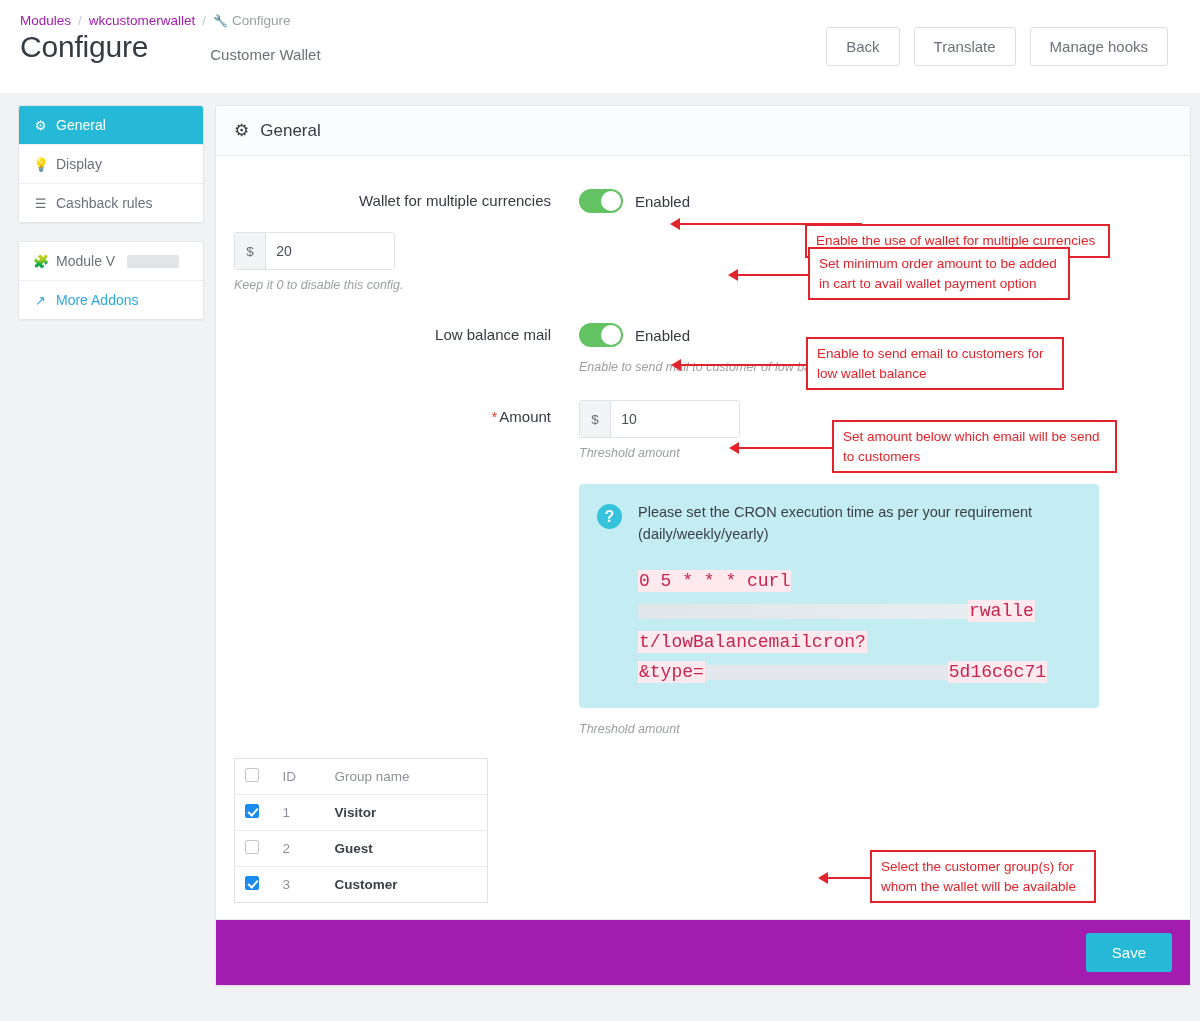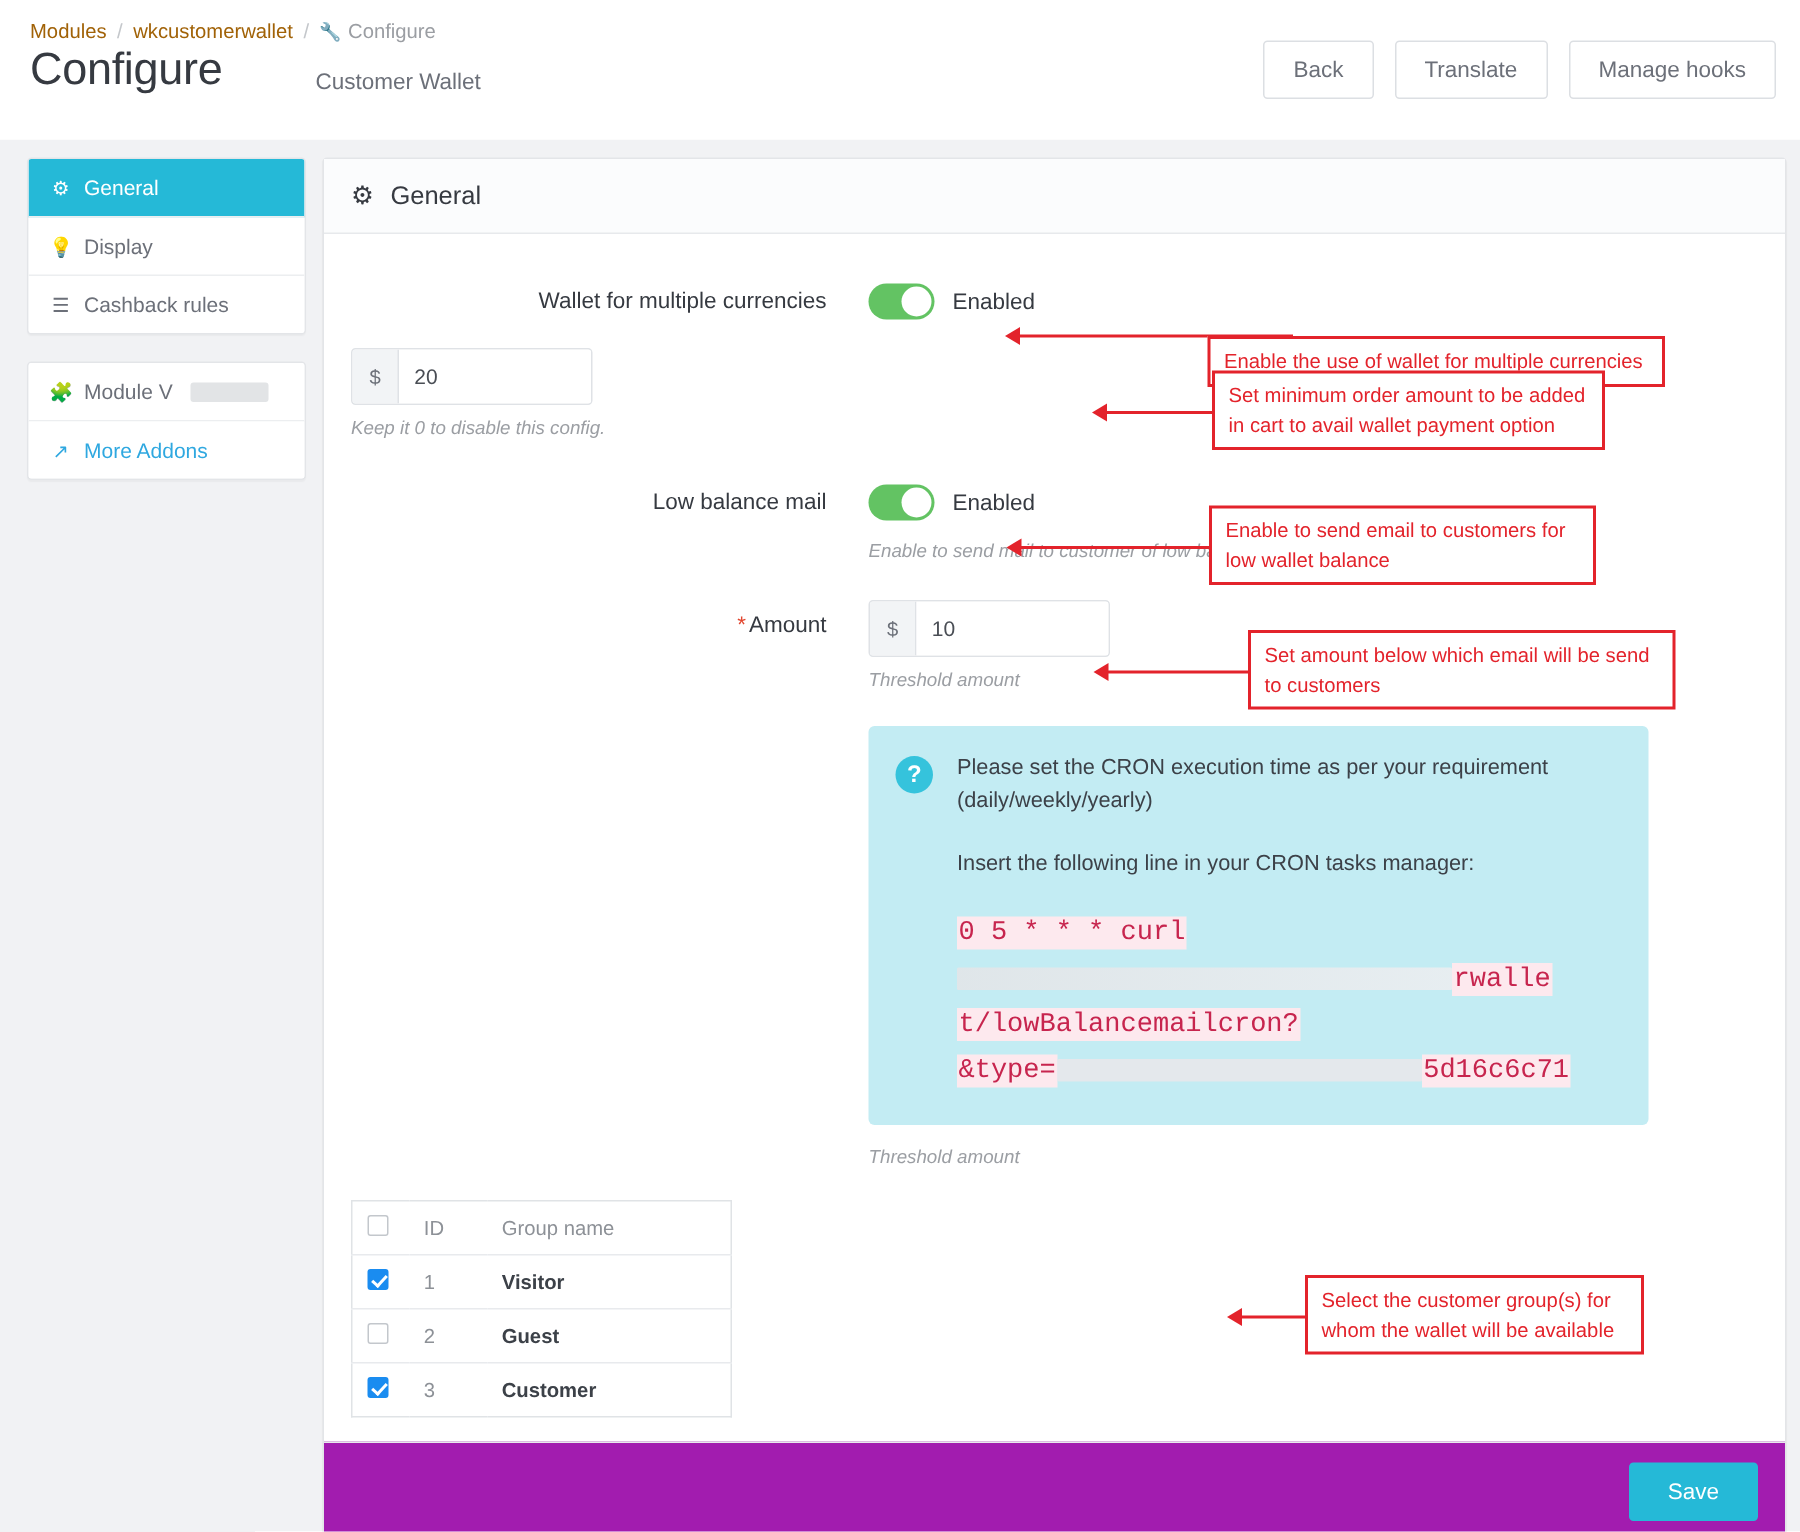--- a/index.html
+++ b/index.html
@@ -8,30 +8,30 @@
     width: 1200px; height: 1021px;
     background: #ffffff;
     font-family: "Liberation Sans", sans-serif;
     color: #363a41;
     overflow: hidden;
   }
 
   
   .page-head { background:#ffffff; padding: 8px 0 0 0; position:relative; height:93px; }
   .breadcrumb { font-size:13.5px; color:#9b9ea3; padding: 5px 0 0 20px; display:flex; align-items:center; gap:7px; }
-  .breadcrumb a { color:#a16207; text-decoration:none; }
+  .breadcrumb a { color:#a21caf; text-decoration:none; }
   .breadcrumb .sep { color:#c4c7cb; }
   .bc-cfg { display:flex; align-items:center; gap:4px; color:#9b9ea3; }
   .wrench { font-size:12px; color:#9b9ea3; display:inline-block; transform:rotate(0deg); }
 
   .title-row { display:flex; align-items:baseline; padding: 2px 0 0 20px; }
   .page-title { font-size:30px; font-weight:400; color:#363a41; line-height:1.15; letter-spacing:-0.2px; }
   .page-subtitle { font-size:15px; color:#6c7079; margin-left:62px; align-self:flex-end; position:relative; top:-2px;}
 
-  .head-actions { position:absolute; right:16px; top:27px; display:flex; gap:14px; }
+  .head-actions { position:absolute; right:32px; top:27px; display:flex; gap:14px; }
   .btn-outline {
     background:#ffffff; border:1px solid #dcdfe3; border-radius:3px;
     color:#6c7079; font-size:15px; padding:10px 19px; cursor:pointer;
     font-family: inherit;
   }
 
   
   .body-wrap { background:#f1f2f4; padding: 0 0 0 0; height: 928px; display:flex; }
   .left-col { width: 204px; padding: 12px 0 0 18px; flex: 0 0 auto; }
   .right-col { flex:1; padding: 12px 9px 0 11px; }
@@ -272,21 +272,20 @@
           </div>
         </div>
 
         <div class="frow" style="margin-bottom:22px;">
           <div class="flabel"></div>
           <div class="fcontrol">
             <div class="info-panel">
               <div class="q-icon">?</div>
               <div class="info-text">
                 <p>Please set the CRON execution time as per your requirement (daily/weekly/yearly)</p>
-                <p>Insert the following line in your CRON tasks manager:</p>
                 <div class="code-block">
                   <span class="tok">0 5 * * * curl</span><br>
                   <span class="bar g" style="width:330px;"></span><span class="tok">rwalle</span><br>
                   <span class="tok">t/lowBalancemailcron?</span><br>
                   <span class="tok">&amp;type=</span><span class="bar" style="width:243px;"></span><span class="tok">5d16c6c71</span>
                 </div>
               </div>
             </div>
             <div class="help-text" style="margin-top:14px;">Threshold amount</div>
           </div>

